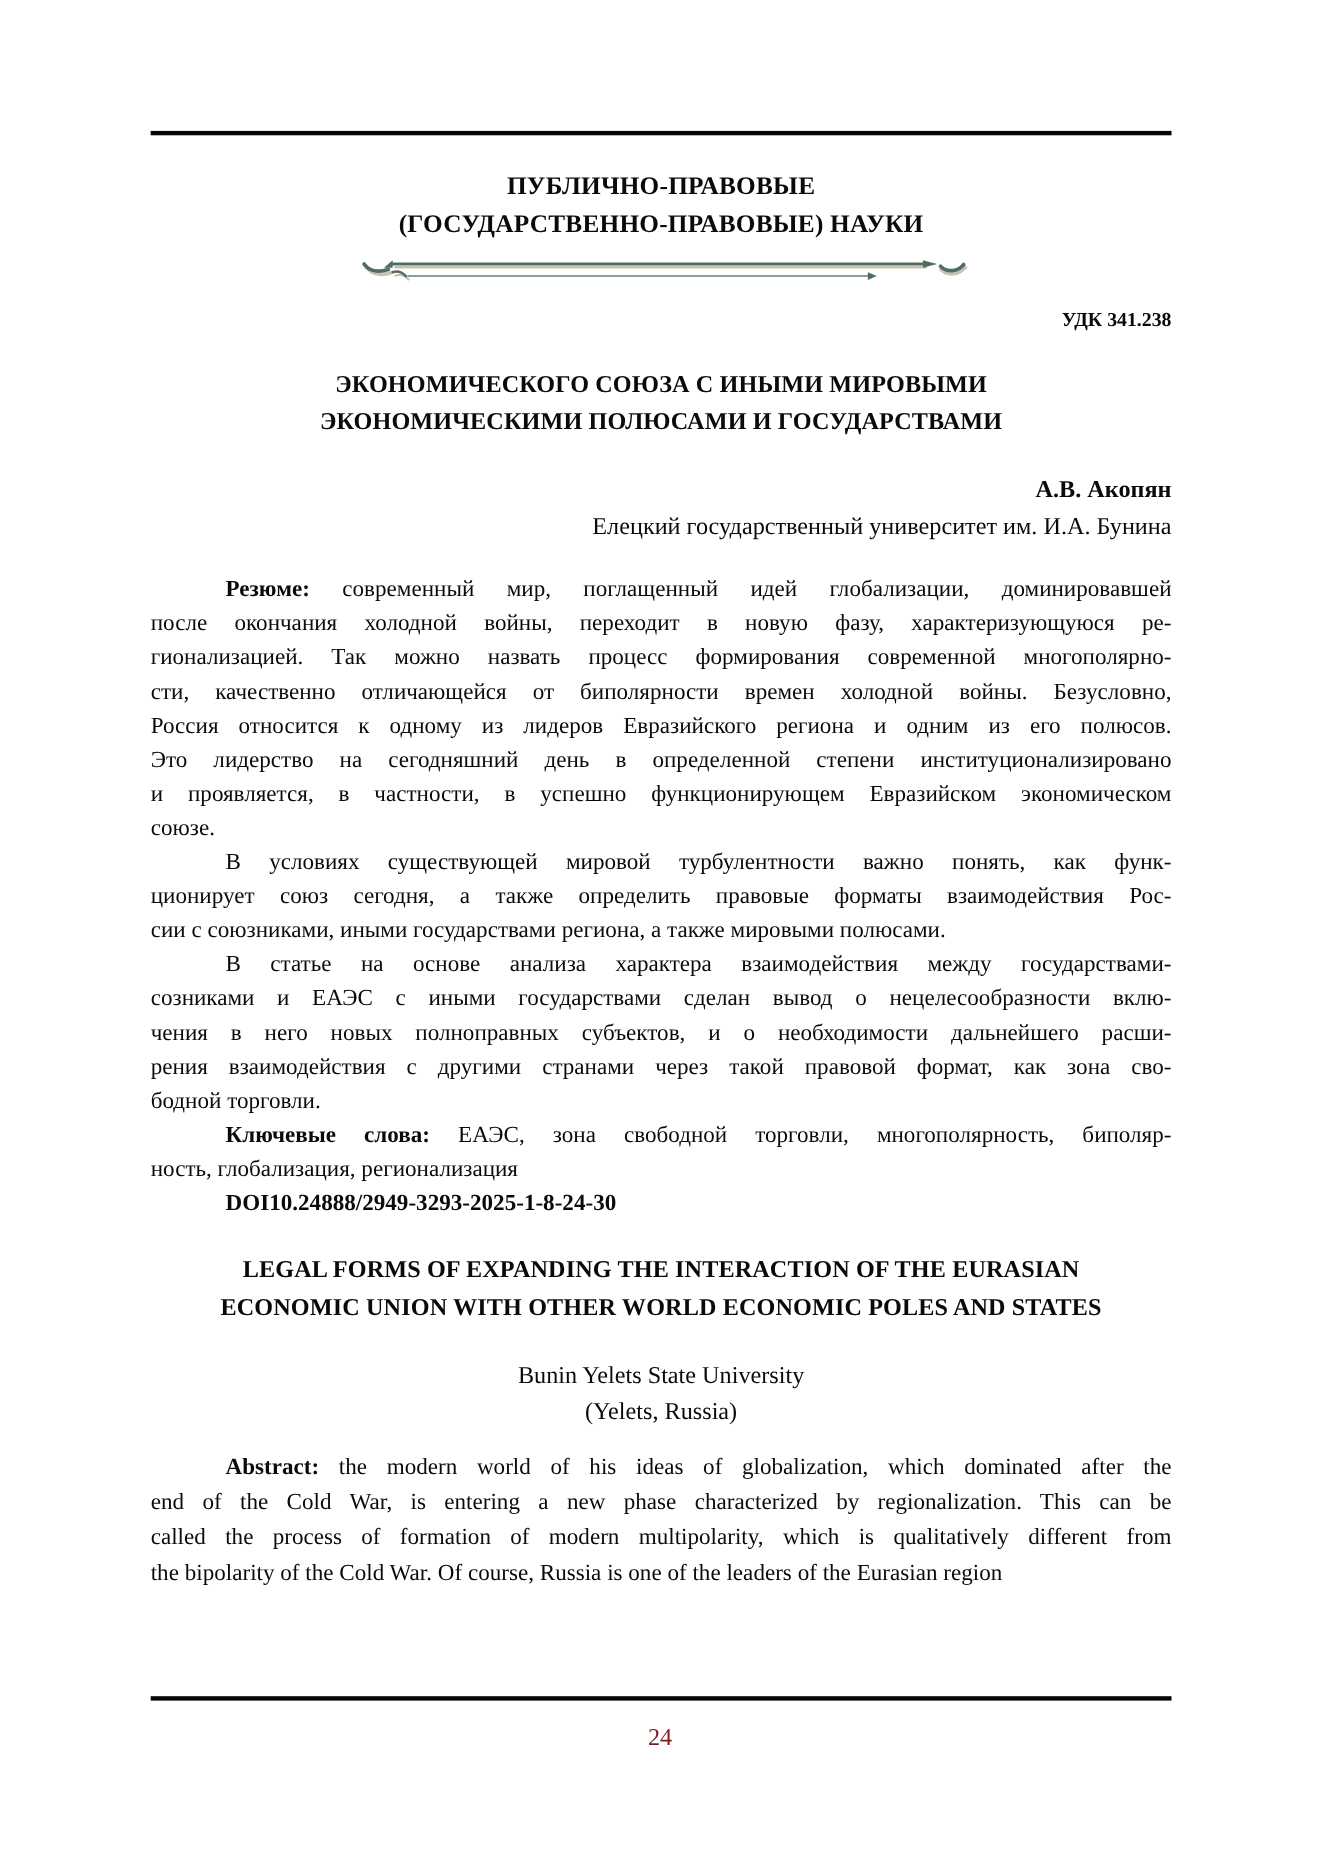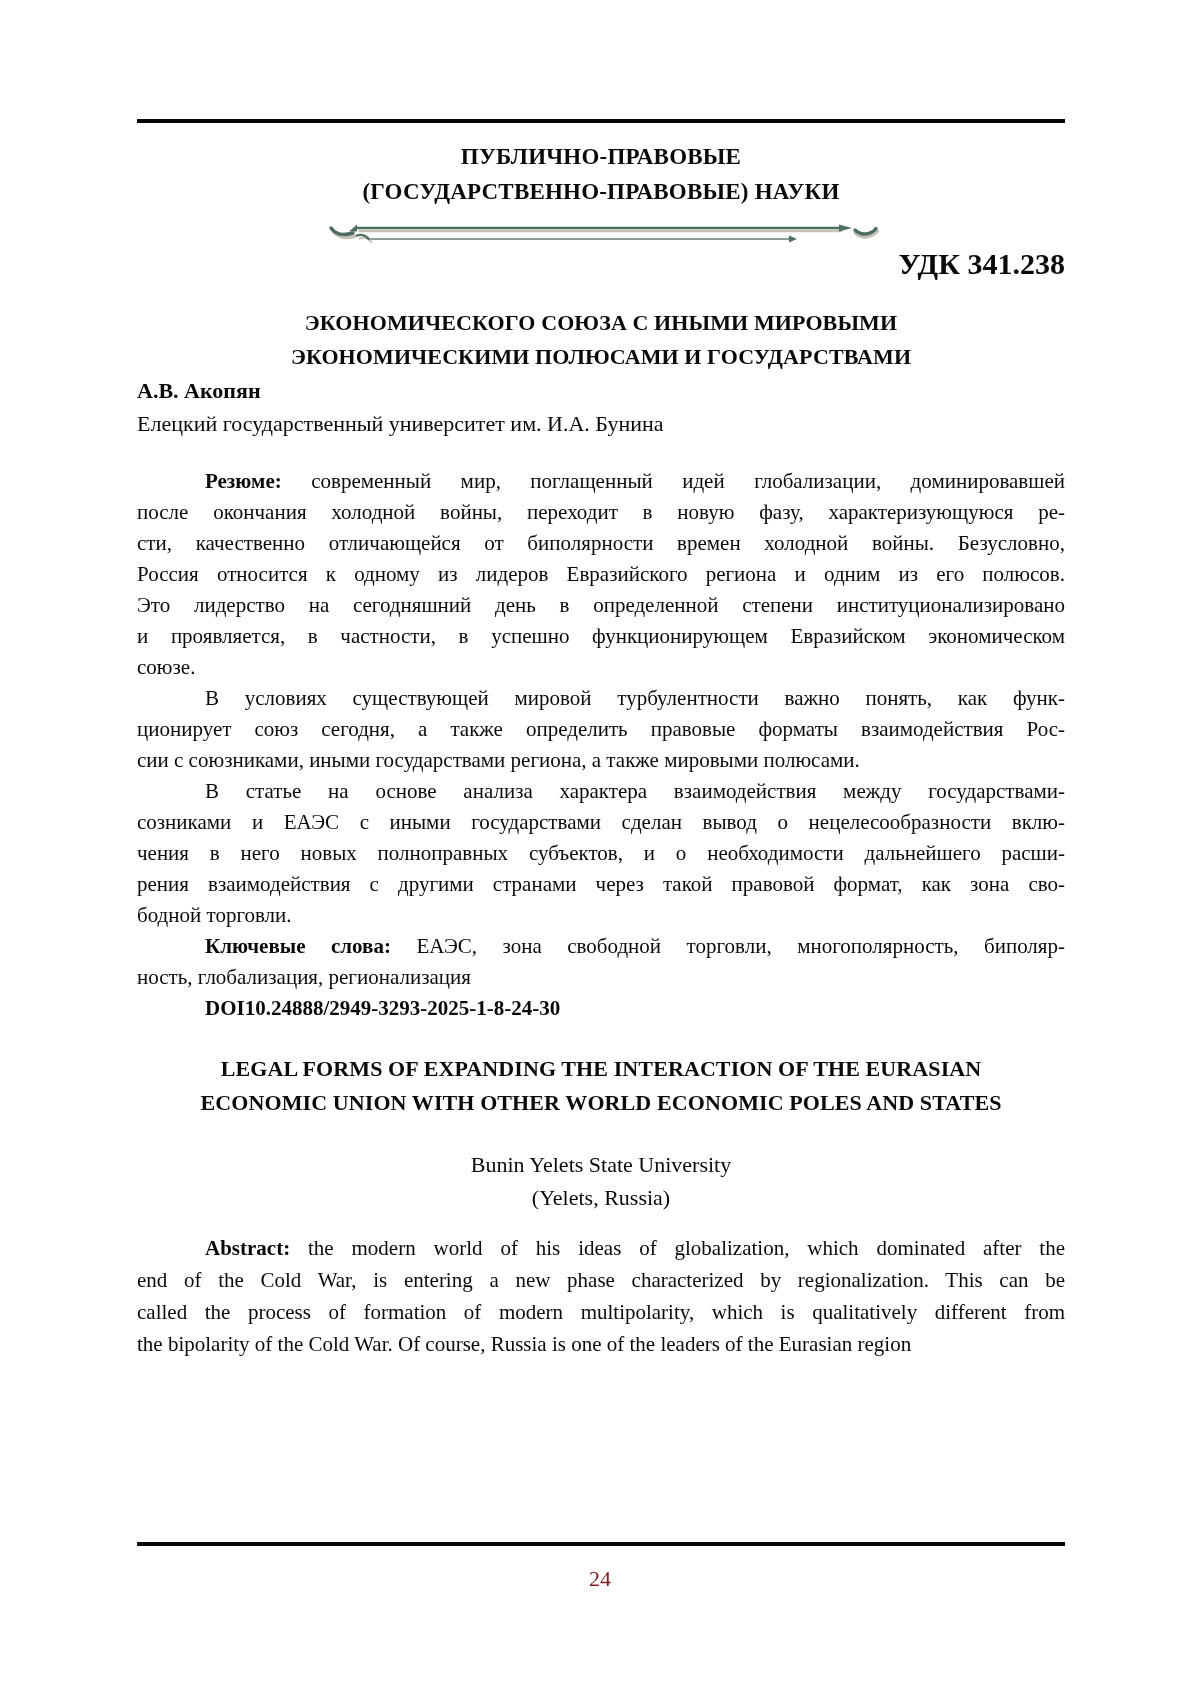--- a/index.html
+++ b/index.html
@@ -12,48 +12,49 @@
     font-family:"Liberation Serif","DejaVu Serif",serif;
     color:#0a0a0a;
     overflow:hidden;
   }
   .content { position:absolute; left:137px; top:0; width:928px; }
 
   .rule { height:4px; background:#050505; }
   .rule-top { margin-top:119px; }
 
   .section-heading {
-    margin-top:16px;
+    margin-top:28px;
     text-align:center;
     font-weight:bold;
     font-size:23px;
     line-height:35px;
     letter-spacing:0.2px;
   }
 
   .divider-wrap { margin-top:11px; height:30px; text-align:center; }
 
   .udc {
+    margin-top:14px;
     text-align:right;
     font-weight:bold;
-    font-size:30px;
+    font-size:18px;
     line-height:28px;
   }
 
   .ru-title, .en-title {
     text-align:center;
     font-weight:bold;
     font-size:22px;
     line-height:34px;
     letter-spacing:0.1px;
   }
   .ru-title { margin-top:28px; }
   .en-title { margin-top:28px; }
 
-  .authors { text-align:left; font-size:22px; line-height:33px; }
+  .authors { margin-top:28px; text-align:right; font-size:22px; line-height:33px; }
   .authors .name { font-weight:bold; }
 
   .body-block { margin-top:26px; font-size:21px; line-height:31px; }
   .para .line { text-align:justify; text-align-last:justify; white-space:normal; }
   .para .line.first { text-indent:68px; }
   .para .line.last { text-align-last:left; }
   .para b { font-weight:bold; }
 
   .doi-line { font-weight:bold; font-size:21px; line-height:31px; padding-left:68px; }
   .doi-line .doi-value { }
@@ -116,20 +117,21 @@
 
     <div class="authors">
       <div class="name">А.В. Акопян</div>
       <div>Елецкий государственный университет им. И.А. Бунина</div>
     </div>
 
     <div class="body-block">
       <div class="para">
           <div class="line first"><b>Резюме:</b> современный мир, поглащенный идей глобализации, доминировавшей</div>
           <div class="line">после окончания холодной войны, переходит в новую фазу, характеризующуюся ре-</div>
+          <div class="line">гионализацией. Так можно назвать процесс формирования современной многополярно-</div>
           <div class="line">сти, качественно отличающейся от биполярности времен холодной войны. Безусловно,</div>
           <div class="line">Россия относится к одному из лидеров Евразийского региона и одним из его полюсов.</div>
           <div class="line">Это лидерство на сегодняшний день в определенной степени институционализировано</div>
           <div class="line">и проявляется, в частности, в успешно функционирующем Евразийском экономическом</div>
           <div class="line last">союзе.</div>
         </div>
       <div class="para">
           <div class="line first">В условиях существующей мировой турбулентности важно понять, как функ-</div>
           <div class="line">ционирует союз сегодня, а также определить правовые форматы взаимодействия Рос-</div>
           <div class="line last">сии с союзниками, иными государствами региона, а также мировыми полюсами.</div>

